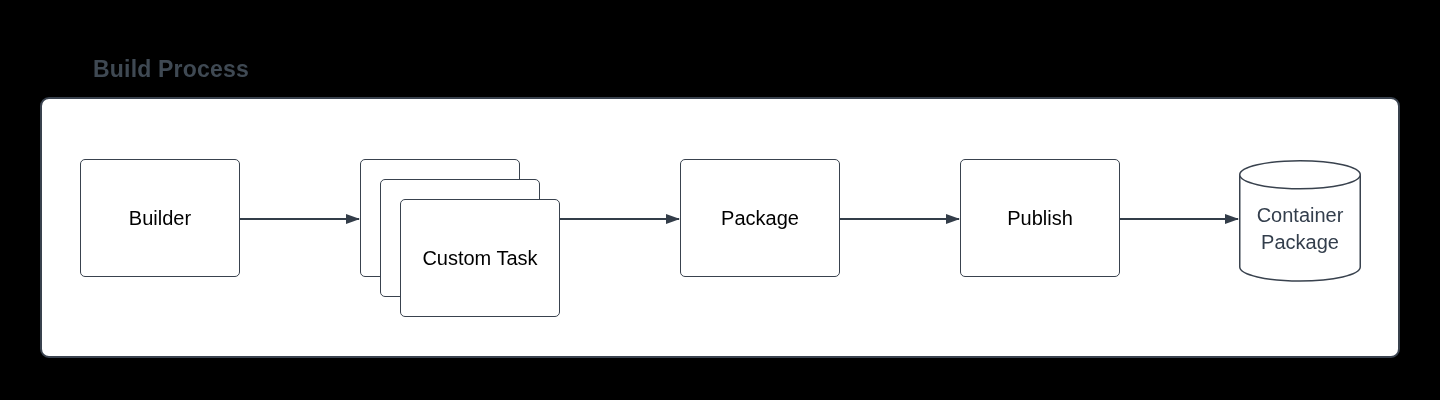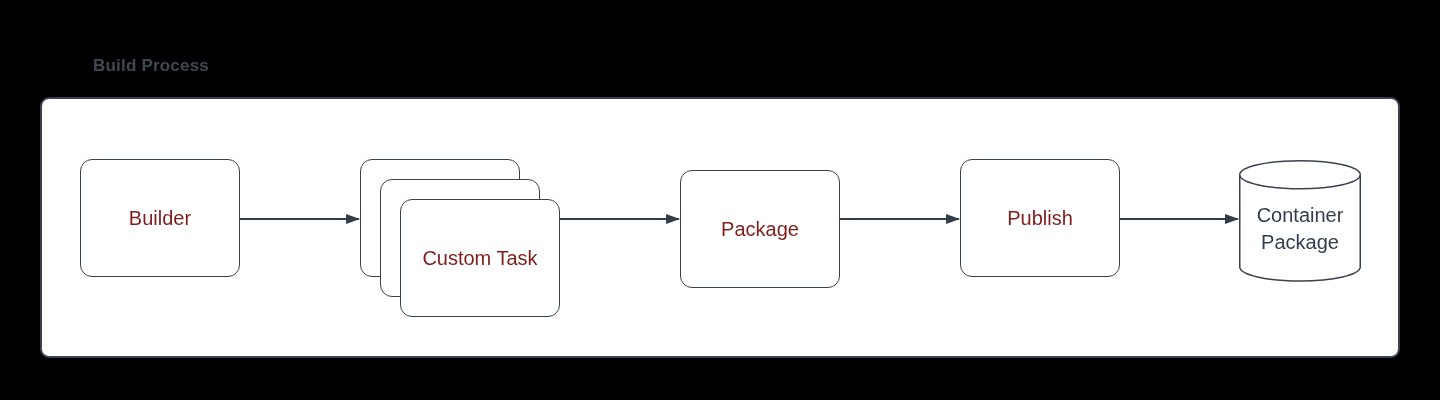--- a/index.html
+++ b/index.html
@@ -8,21 +8,21 @@
     width: 1440px;
     height: 400px;
     background: #000000;
     overflow: hidden;
     font-family: "Liberation Sans", sans-serif;
   }
   .diagram-title {
     position: absolute;
     left: 93px;
     top: 56px;
-    font-size: 17px;
+    font-size: 23px;
     font-weight: bold;
     color: #3f4953;
     letter-spacing: 0.2px;
   }
   .diagram-container {
     position: absolute;
     left: 40px;
     top: 97px;
     width: 1360px;
     height: 261px;
@@ -30,34 +30,34 @@
     border: 2px solid #39424e;
     border-radius: 9px;
     box-sizing: border-box;
   }
   .node {
     position: absolute;
     width: 160px;
     height: 118px;
     background: #ffffff;
     border: 1.5px solid #39424e;
-    border-radius: 12px;
+    border-radius: 5px;
     box-sizing: border-box;
     display: flex;
     align-items: center;
     justify-content: center;
     font-size: 20px;
-    color: #7f1d1d;
+    color: #000000;
     text-align: center;
   }
   .node-builder   { left: 80px;   top: 159px; z-index: 2; }
   .stack-back     { left: 360px;  top: 159px; z-index: 2; }
   .stack-middle   { left: 380px;  top: 179px; z-index: 3; }
   .stack-front    { left: 400px;  top: 199px; z-index: 4; }
-  .node-package   { left: 680px;  top: 159px; z-index: 2; margin-top: 11px; }
+  .node-package   { left: 680px;  top: 159px; z-index: 2; }
   .node-publish   { left: 960px;  top: 159px; z-index: 2; }
   .cylinder-svg {
     position: absolute;
     left: 1239px;
     top: 159px;
     z-index: 2;
   }
   .cylinder-label {
     position: absolute;
     left: 1239px;

